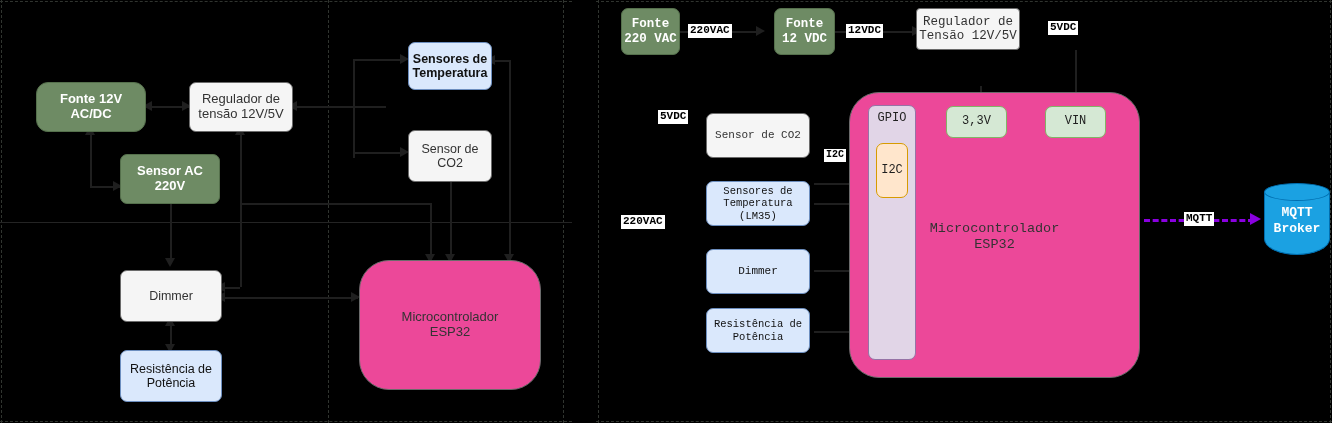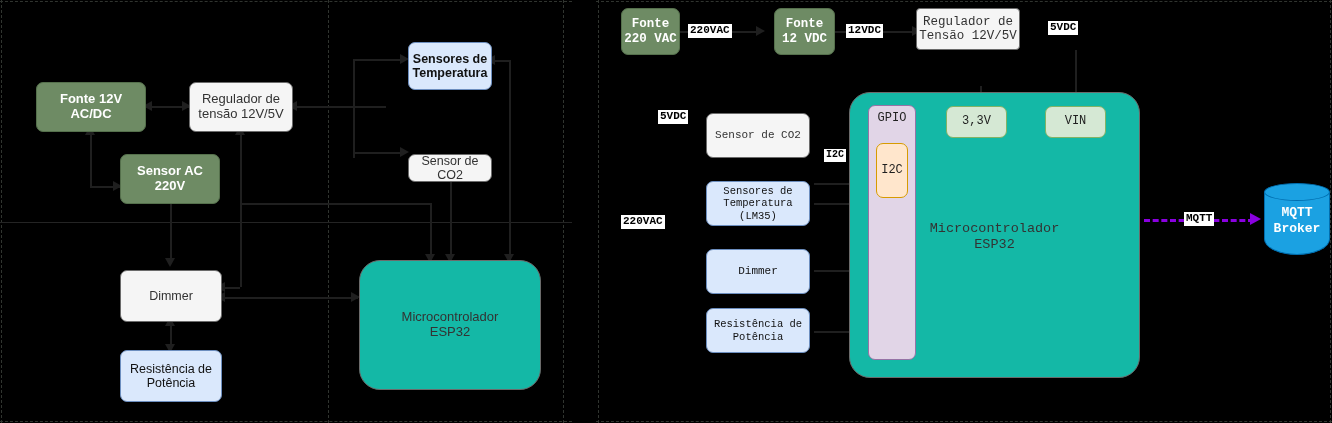--- a/index.html
+++ b/index.html
@@ -44,22 +44,22 @@
     background: #d5e8d4; border: 1.4px solid #82b366; color: #1f1f1f;
   }
   .node.purple {
     background: #e1d5e7; border: 1.4px solid #9673a6; color: #1f1f1f;
     align-items: flex-start; padding-top: 6px;
   }
   .node.orange {
     background: #ffe6cc; border: 1.4px solid #d79b00; color: #1f1f1f;
   }
   .node.bigcard {
-    background: #14b8a6; border: 1.6px solid #6b6b6b; color: #333333;
-    border-radius: 21px;
+    background: #ec4899; border: 1.6px solid #6b6b6b; color: #333333;
+    border-radius: 30px;
   }
 
   
   .seg-h { position: absolute; height: 0; border-top: 2px solid #1f1f1f; }
   .seg-v { position: absolute; width: 0; border-left: 2px solid #1f1f1f; }
   .arrow { position: absolute; width: 0; height: 0; }
   .arrow.down  { border-left: 5.5px solid transparent; border-right: 5.5px solid transparent; border-top: 9px solid #1f1f1f; }
   .arrow.up    { border-left: 5.5px solid transparent; border-right: 5.5px solid transparent; border-bottom: 9px solid #1f1f1f; }
   .arrow.left  { border-top: 5.5px solid transparent; border-bottom: 5.5px solid transparent; border-right: 9px solid #1f1f1f; }
   .arrow.right { border-top: 5.5px solid transparent; border-bottom: 5.5px solid transparent; border-left: 9px solid #1f1f1f; }
@@ -158,32 +158,32 @@
     <div class="seg-h" style="left:221px; top:297px; width:137px;"></div>
     <div class="arrow left" style="left:216px; top:292px;"></div>
     <div class="arrow right" style="left:351px; top:292px;"></div>
 
     
     <div class="seg-v" style="left:170px; top:322px; height:27px;"></div>
     <div class="arrow up" style="left:165px; top:317px;"></div>
     <div class="arrow down" style="left:165px; top:344px;"></div>
 
     
-    <div class="node green" style="left:36px; top:82px; width:110px; height:50px; font-size:13px;">Fonte 12V
+    <div class="node green" style="left:36px; top:82px; width:110px; height:50px; font-size:13px;border-radius:12px;">Fonte 12V
 AC/DC</div>
 
     <div class="node grey" style="left:189px; top:82px; width:104px; height:50px; font-size:13px;">Regulador de
 tensão 12V/5V</div>
 
     <div class="node green" style="left:120px; top:154px; width:100px; height:50px; font-size:13px;">Sensor AC 220V</div>
 
     <div class="node blue" style="left:408px; top:42px; width:84px; height:48px; font-size:12.5px; font-weight:bold;">Sensores de
 Temperatura</div>
 
-    <div class="node grey" style="left:408px; top:130px; width:84px; height:28px; font-size:12.5px;margin-top:24px;">Sensor de
+    <div class="node grey" style="left:408px; top:130px; width:84px; height:52px; font-size:12.5px;">Sensor de
 CO2</div>
 
     <div class="node grey" style="left:120px; top:270px; width:102px; height:52px; font-size:12.5px;">Dimmer</div>
 
     <div class="node blue" style="left:120px; top:350px; width:102px; height:52px; font-size:12.5px;">Resistência de
 Potência</div>
 
     <div class="node bigcard" style="left:359px; top:260px; width:182px; height:130px; font-size:13px;">Microcontrolador
 ESP32</div>
   </div>

